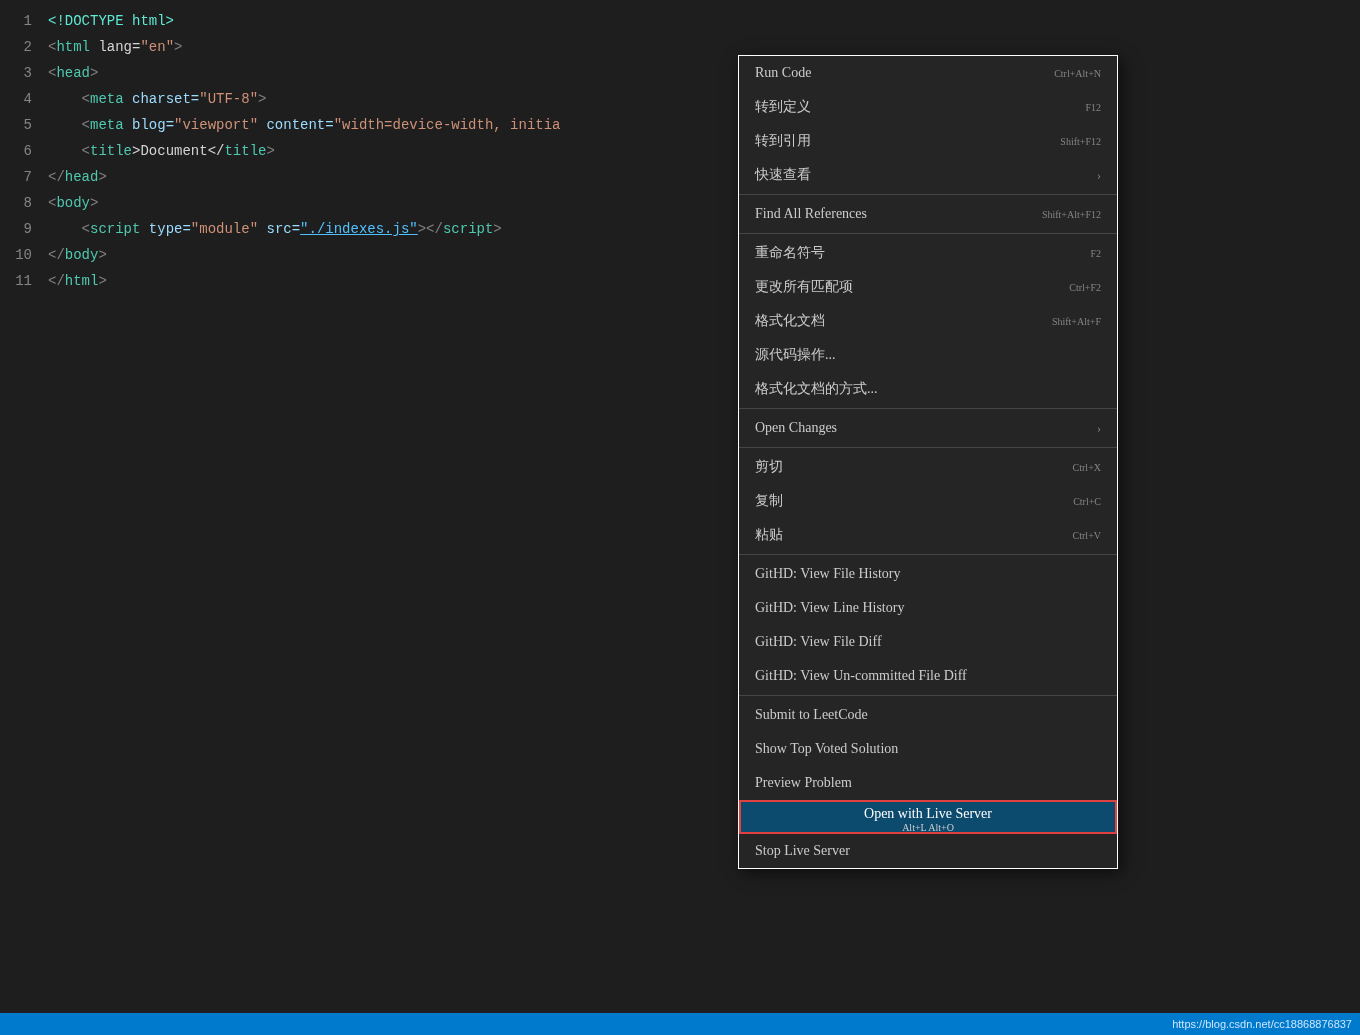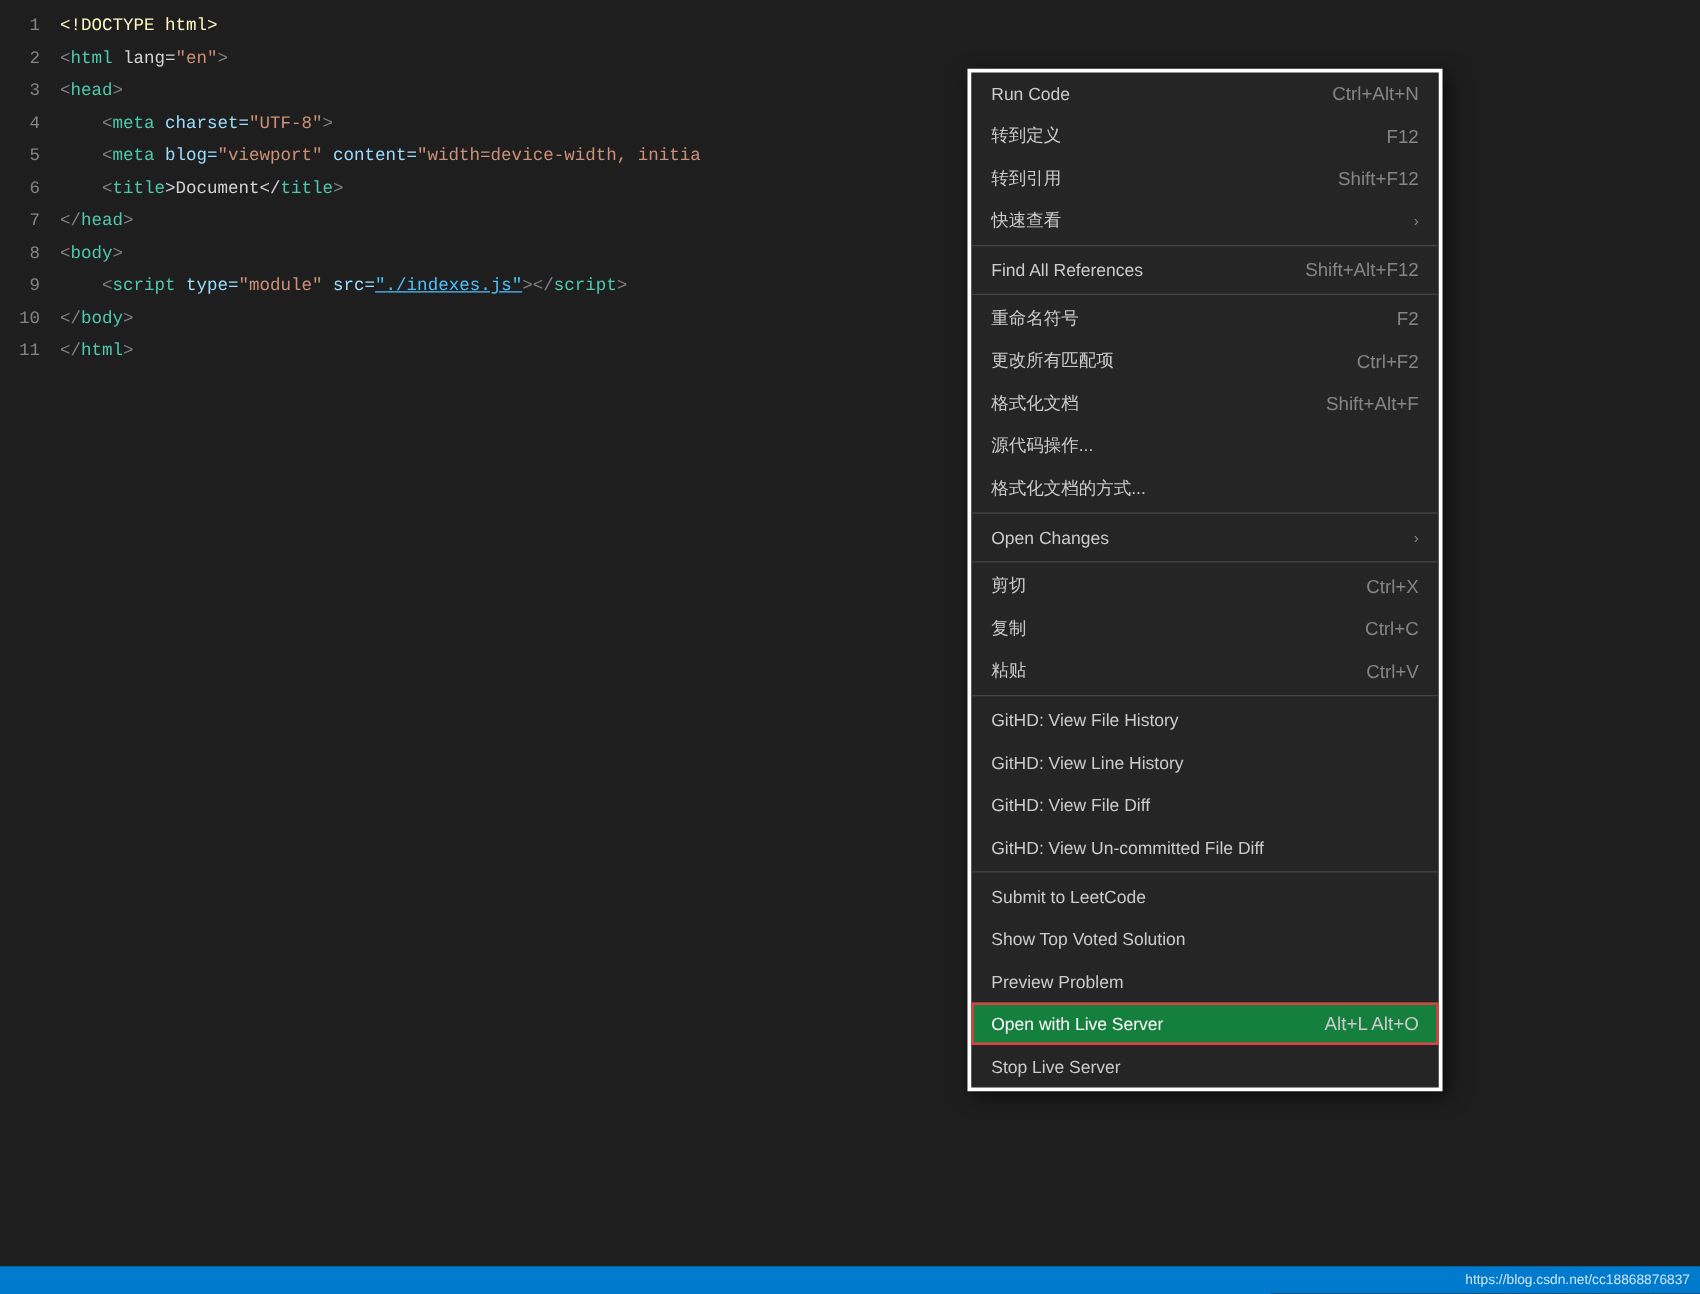--- a/index.html
+++ b/index.html
@@ -40,79 +40,79 @@
       flex-shrink: 0;
     }
 
     .line-content {
       font-size: 14px;
       color: #d4d4d4;
       white-space: pre;
     }
 
     
-    .kw { color: #fef9c3; }         
+    .kw { color: #5eead4; }         
     .tag { color: #4ec9b0; }        
     .attr { color: #9cdcfe; }       
     .str { color: #ce9178; }        
     .punct { color: #808080; }      
     .text-white { color: #d4d4d4; }
     .link { color: #4fc1ff; text-decoration: underline; }
 
     
     .context-menu {
       position: absolute;
       top: 55px;
       left: 738px;
       width: 380px;
       background: #252526;
-      border: 3px solid #ffffff;
+      border: 1px solid #ffffff;
       box-shadow: 4px 4px 16px rgba(0,0,0,0.6);
-      font-family: Liberation Sans, sans-serif;
+      font-family: Liberation Serif, serif;
       font-size: 14px;
       color: #cccccc;
       z-index: 100;
-      margin-left: 36px;
     }
 
     .menu-item {
       display: flex;
       justify-content: space-between;
       align-items: center;
       padding: 6px 16px;
       cursor: pointer;
       height: 34px;
     }
 
     .menu-item .item-label {
       color: #cccccc;
     }
 
     .menu-item .shortcut {
       color: #858585;
-      font-size: 15px;
+      font-size: 10px;
     }
 
     .menu-item .arrow {
       color: #858585;
       font-size: 12px;
     }
 
     .menu-separator {
       height: 1px;
       background: #454545;
       margin: 2px 0;
     }
 
     
     .menu-item.active-highlighted {
-      background: #15803d;
+      background: #0c4a6e;
       color: #ffffff;
       outline: 2px solid #e04040;
       outline-offset: -2px;
+      flex-direction: column;
     }
 
     .menu-item.active-highlighted .item-label {
       color: #ffffff;
     }
 
     .menu-item.active-highlighted .shortcut {
       color: #cccccc;
     }
 

